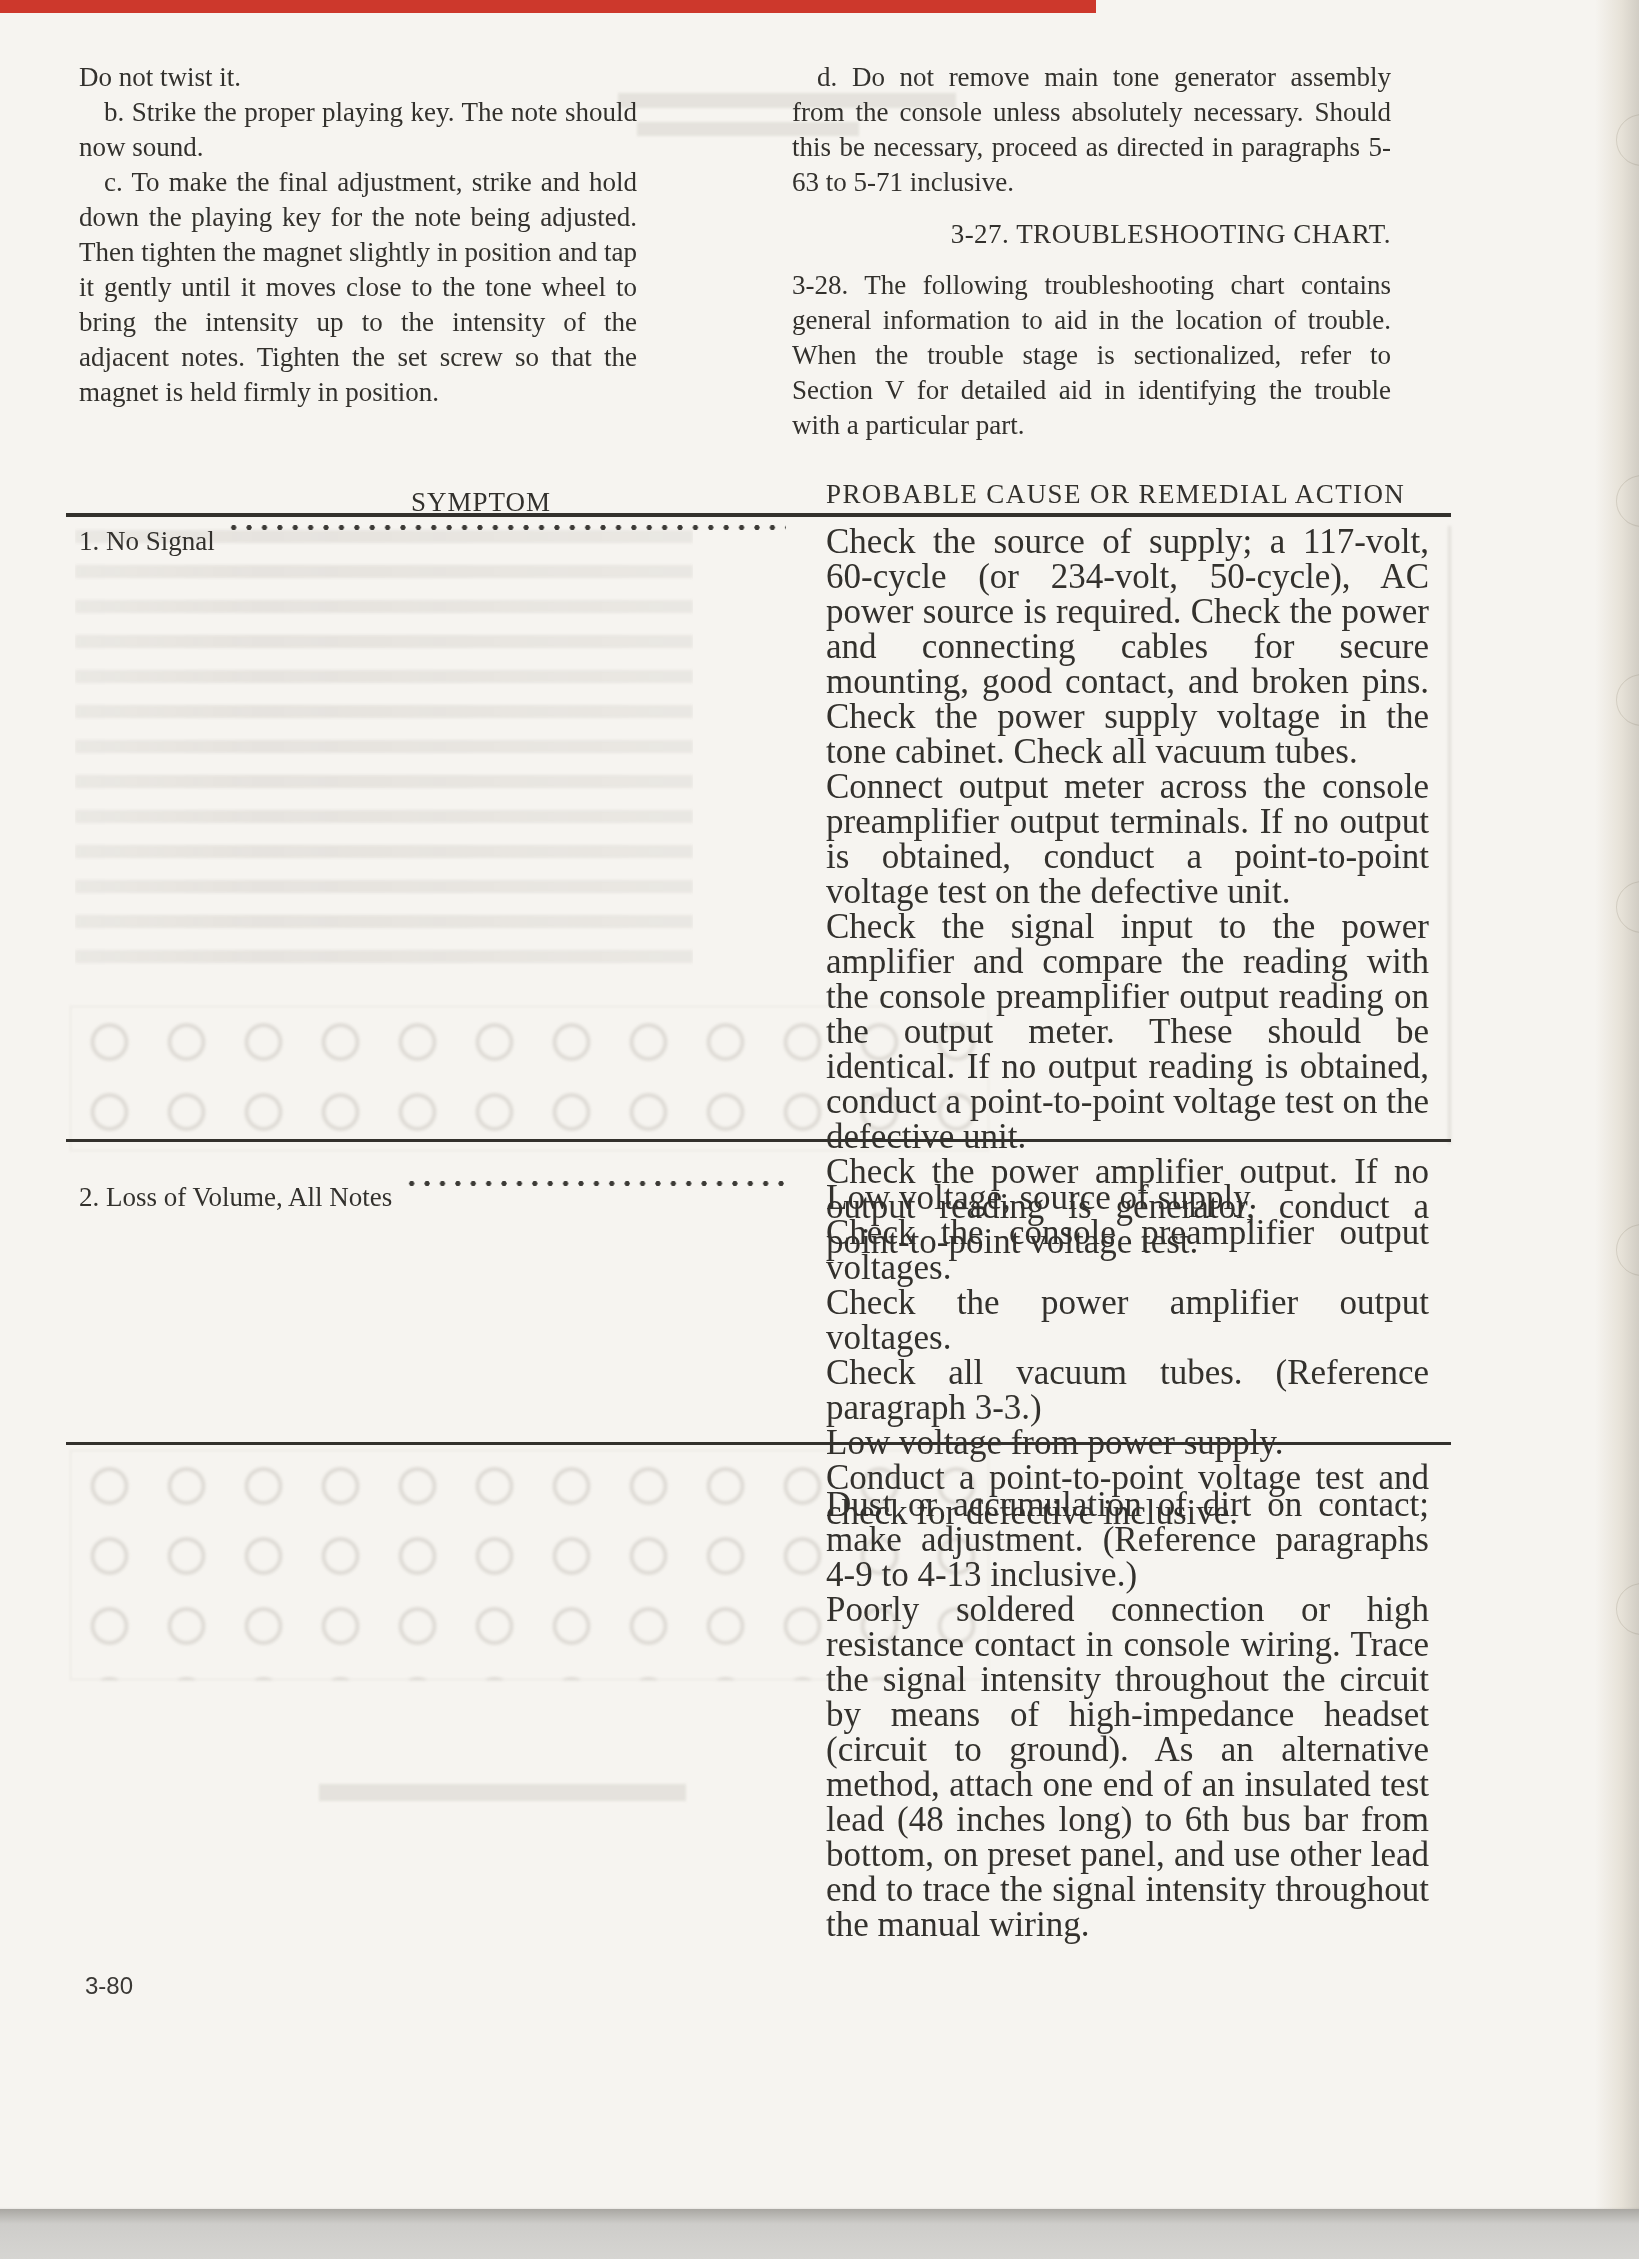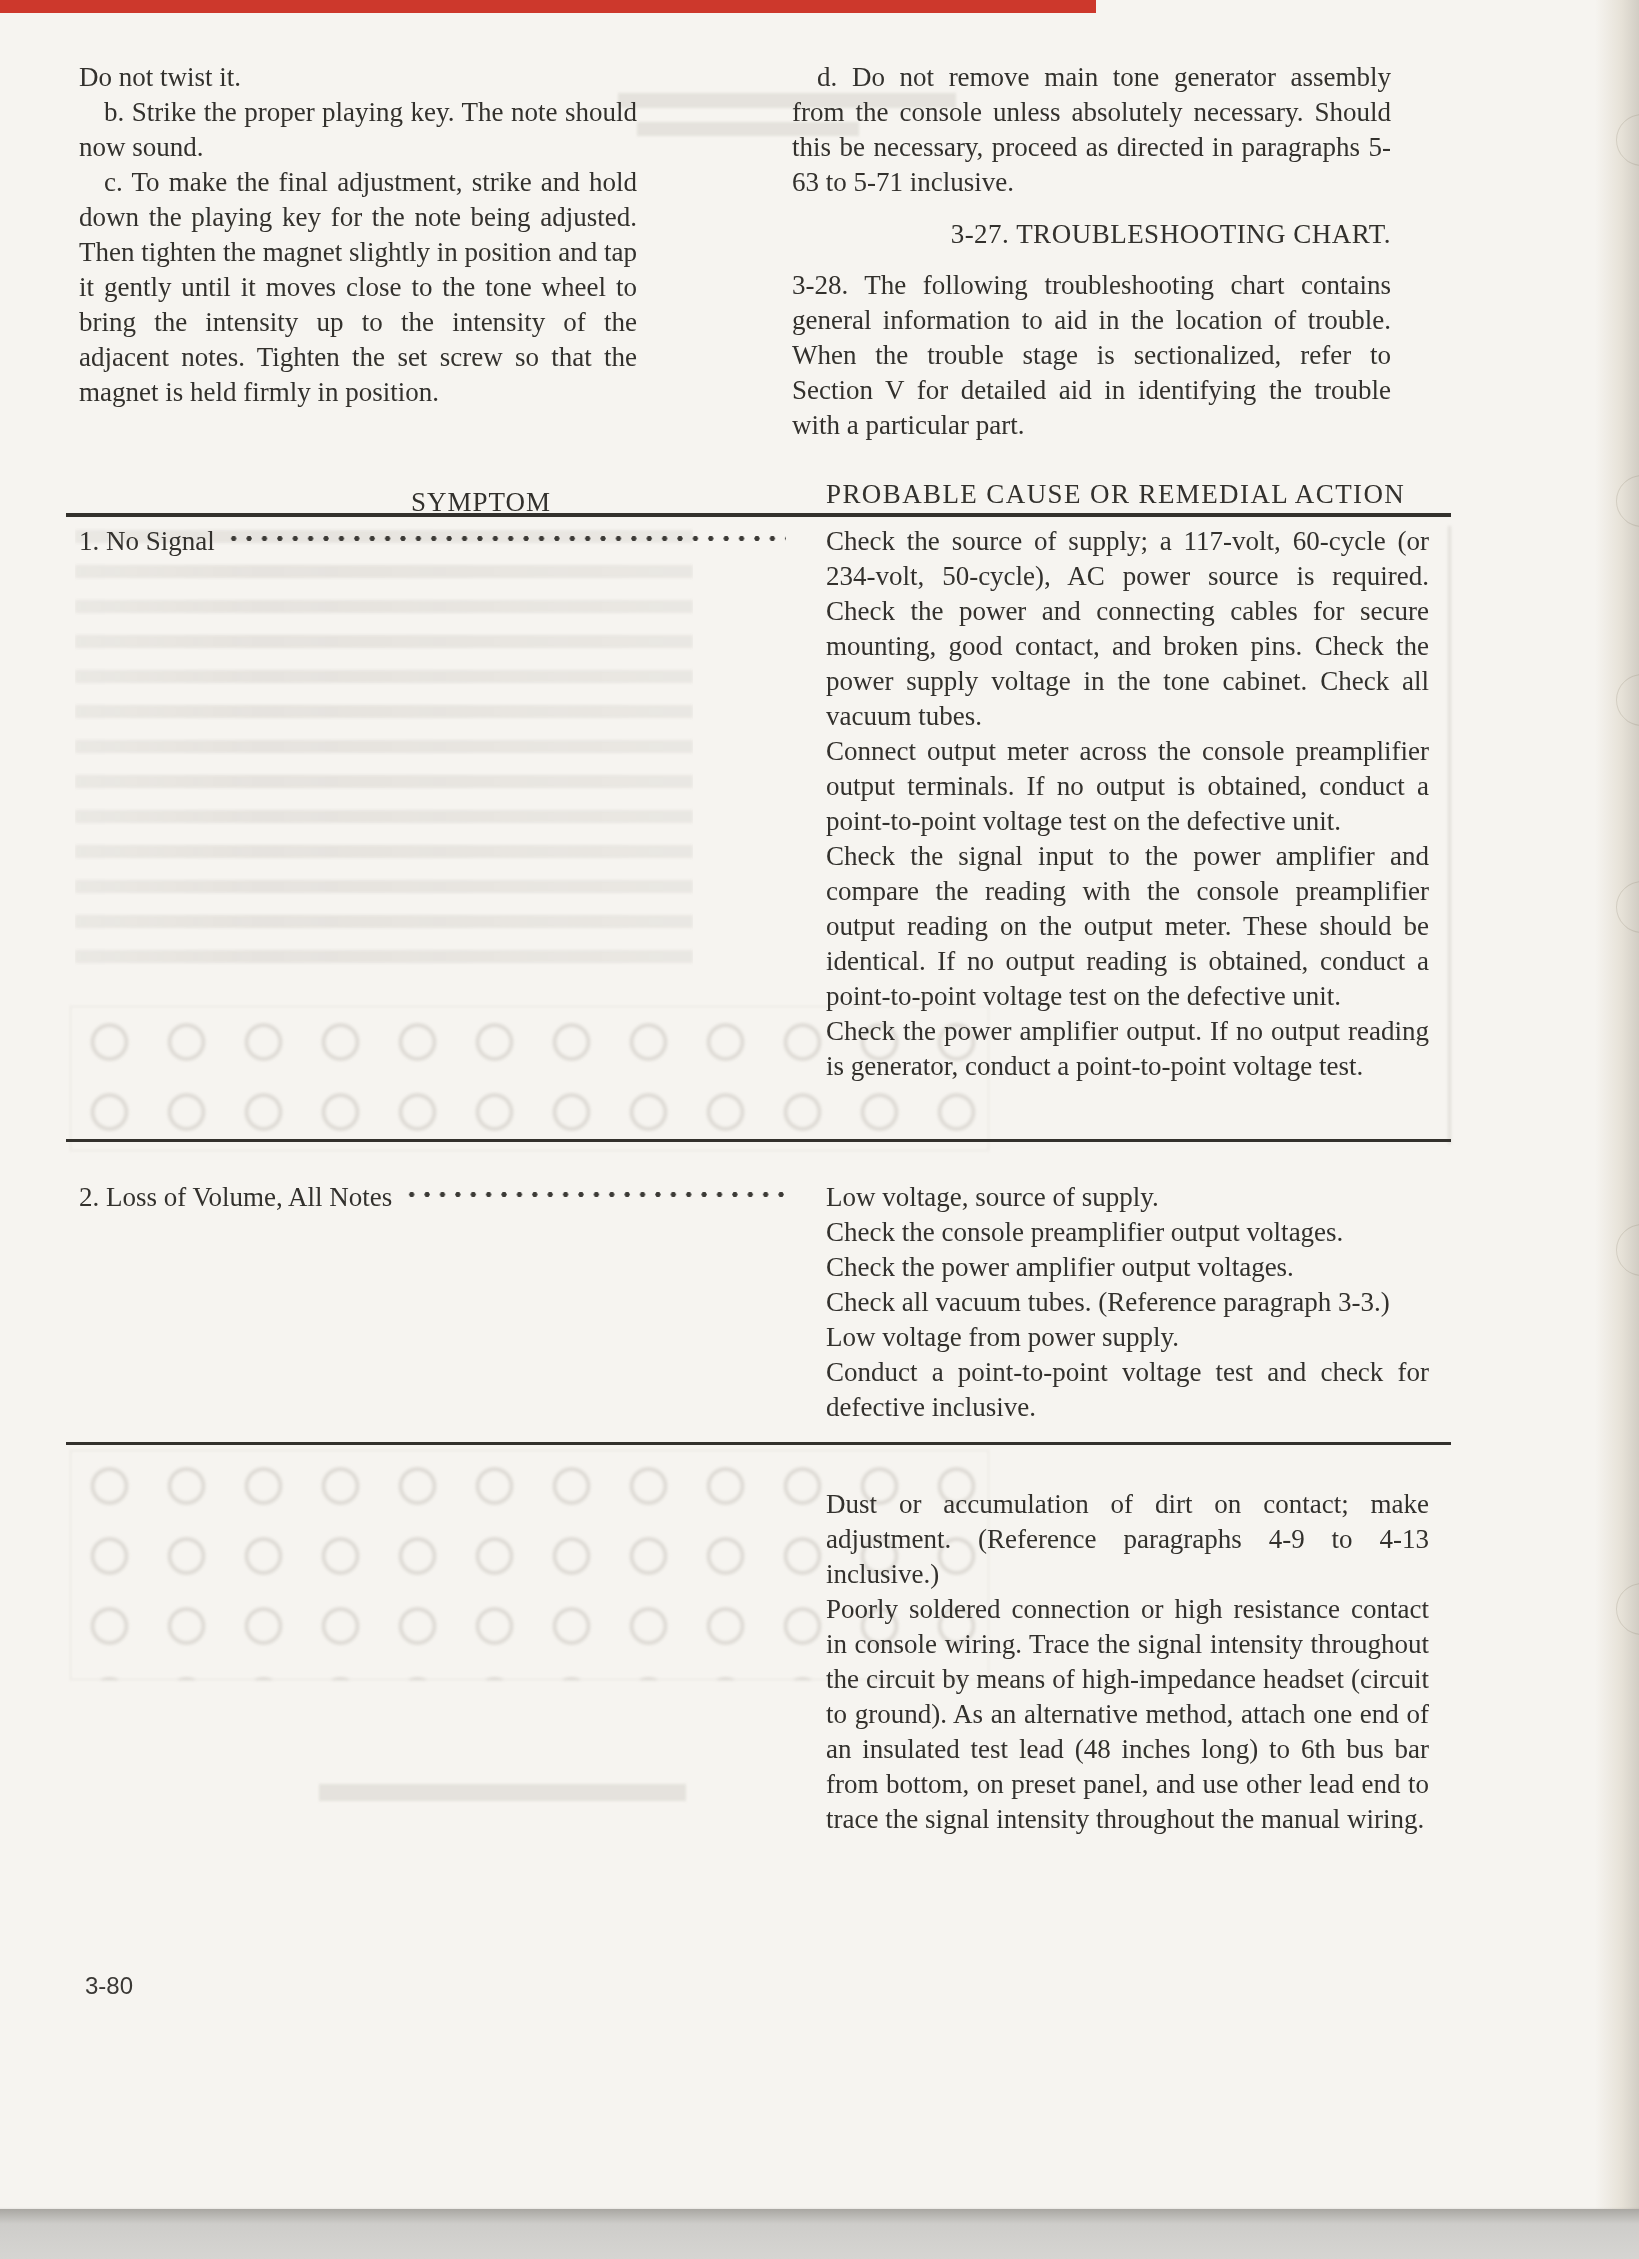--- a/index.html
+++ b/index.html
@@ -24,26 +24,26 @@
                background-size:77px 70px;border:1.9px solid rgba(124,117,103,.12);}
   .ghost-bar{background:rgba(124,117,103,.14);}
   .ghost-vline{background:rgba(124,117,103,.16);}
   
   .col{position:absolute;font-size:27px;line-height:35px;text-align:justify;}
   .col p{margin:0;}
   .indent{text-indent:25px;}
   .h-num{letter-spacing:0.5px;}
   .table-head{position:absolute;font-size:27px;line-height:31px;}
   .rule{position:absolute;background:#33312d;}
-  .symptom{position:absolute;display:flex;align-items:center;font-size:27px;line-height:35px;white-space:nowrap;}
+  .symptom{position:absolute;display:flex;align-items:flex-start;font-size:27px;line-height:35px;white-space:nowrap;}
   .leader{flex:1;height:6.8px;margin:0 3.9px 5.8px 11.6px;
           background-image:radial-gradient(circle,#3c3a36 2.3px,rgba(0,0,0,0) 2.8px);
           background-size:15.4px 6.8px;background-repeat:repeat-x;background-position:0 50%;}
   .leader.wide-gap{margin-left:39px;}
-  .causes{position:absolute;font-size:27px;line-height:35px;text-align:justify;}
+  .causes{position:absolute;font-size:35px;line-height:35px;text-align:justify;}
   .causes p{margin:0;}
   .page-num{position:absolute;font-family:"Liberation Sans",sans-serif;font-size:24px;color:#3a3835;}
 </style>
 </head>
 <body>
 
 <div class="page">
 
   <div class="red-stripe"></div>
   <div class="ghost ghost-bar" style="left:618px;top:93px;width:338px;height:15.4px;"></div>

